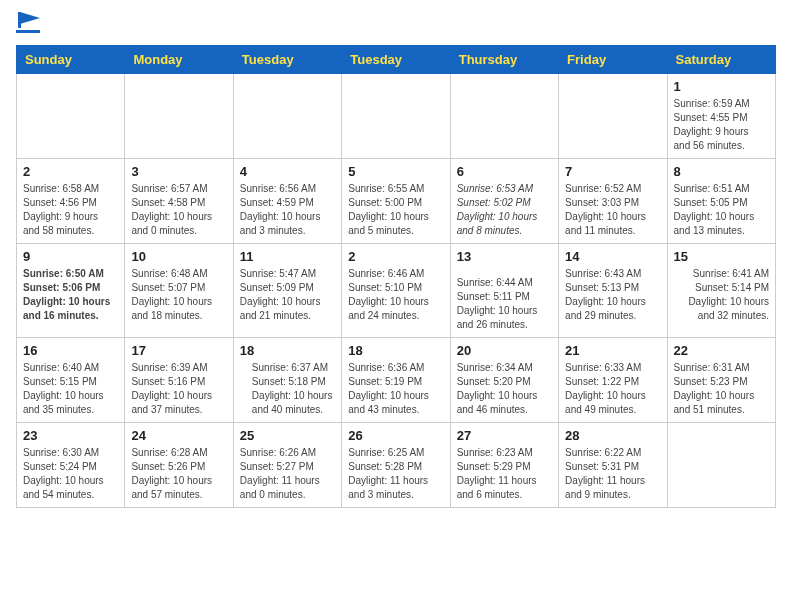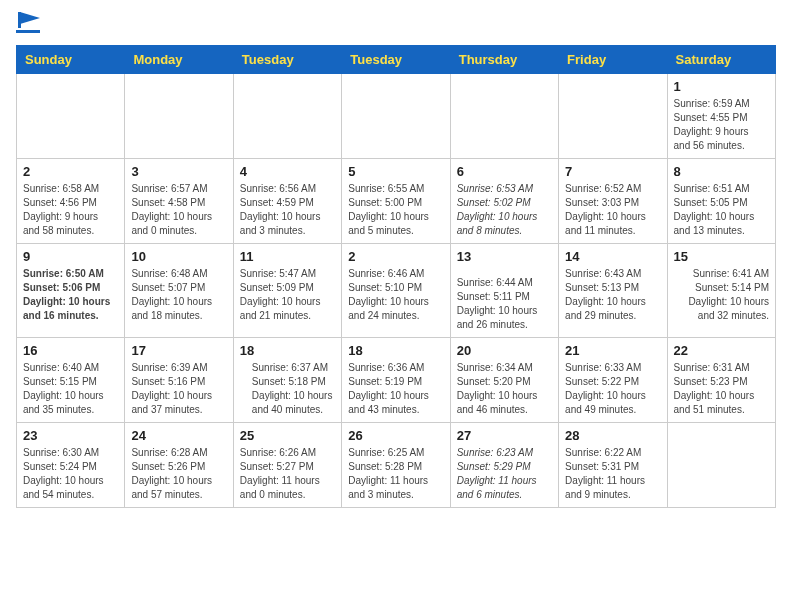--- a/index.html
+++ b/index.html
@@ -269,21 +269,21 @@
         <td>
           <span class="day-number">20</span>
           <div class="day-detail" style="white-space: pre-line;">Sunrise: 6:34 AM
 Sunset: 5:20 PM
 Daylight: 10 hours
 and 46 minutes.</div>
         </td>
         <td>
           <span class="day-number">21</span>
           <div class="day-detail" style="white-space: pre-line;">Sunrise: 6:33 AM
-Sunset: 5:22 PM
+Sunset: 1:22 PM
 Daylight: 10 hours
 and 49 minutes.</div>
         </td>
         <td>
           <span class="day-number">22</span>
           <div class="day-detail" style="white-space: pre-line;">Sunrise: 6:31 AM
 Sunset: 5:23 PM
 Daylight: 10 hours
 and 51 minutes.</div>
         </td>
@@ -312,21 +312,21 @@
         </td>
         <td>
           <span class="day-number">26</span>
           <div class="day-detail" style="white-space: pre-line;">Sunrise: 6:25 AM
 Sunset: 5:28 PM
 Daylight: 11 hours
 and 3 minutes.</div>
         </td>
         <td>
           <span class="day-number">27</span>
-          <div class="day-detail" style="white-space: pre-line; font-style: italic;">Sunrise: 6:23 AM
+          <div class="day-detail" style="white-space: pre-line;">Sunrise: 6:23 AM
 Sunset: 5:29 PM
 Daylight: 11 hours
 and 6 minutes.</div>
         </td>
         <td>
           <span class="day-number">28</span>
           <div class="day-detail" style="white-space: pre-line;">Sunrise: 6:22 AM
 Sunset: 5:31 PM
 Daylight: 11 hours
 and 9 minutes.</div>

